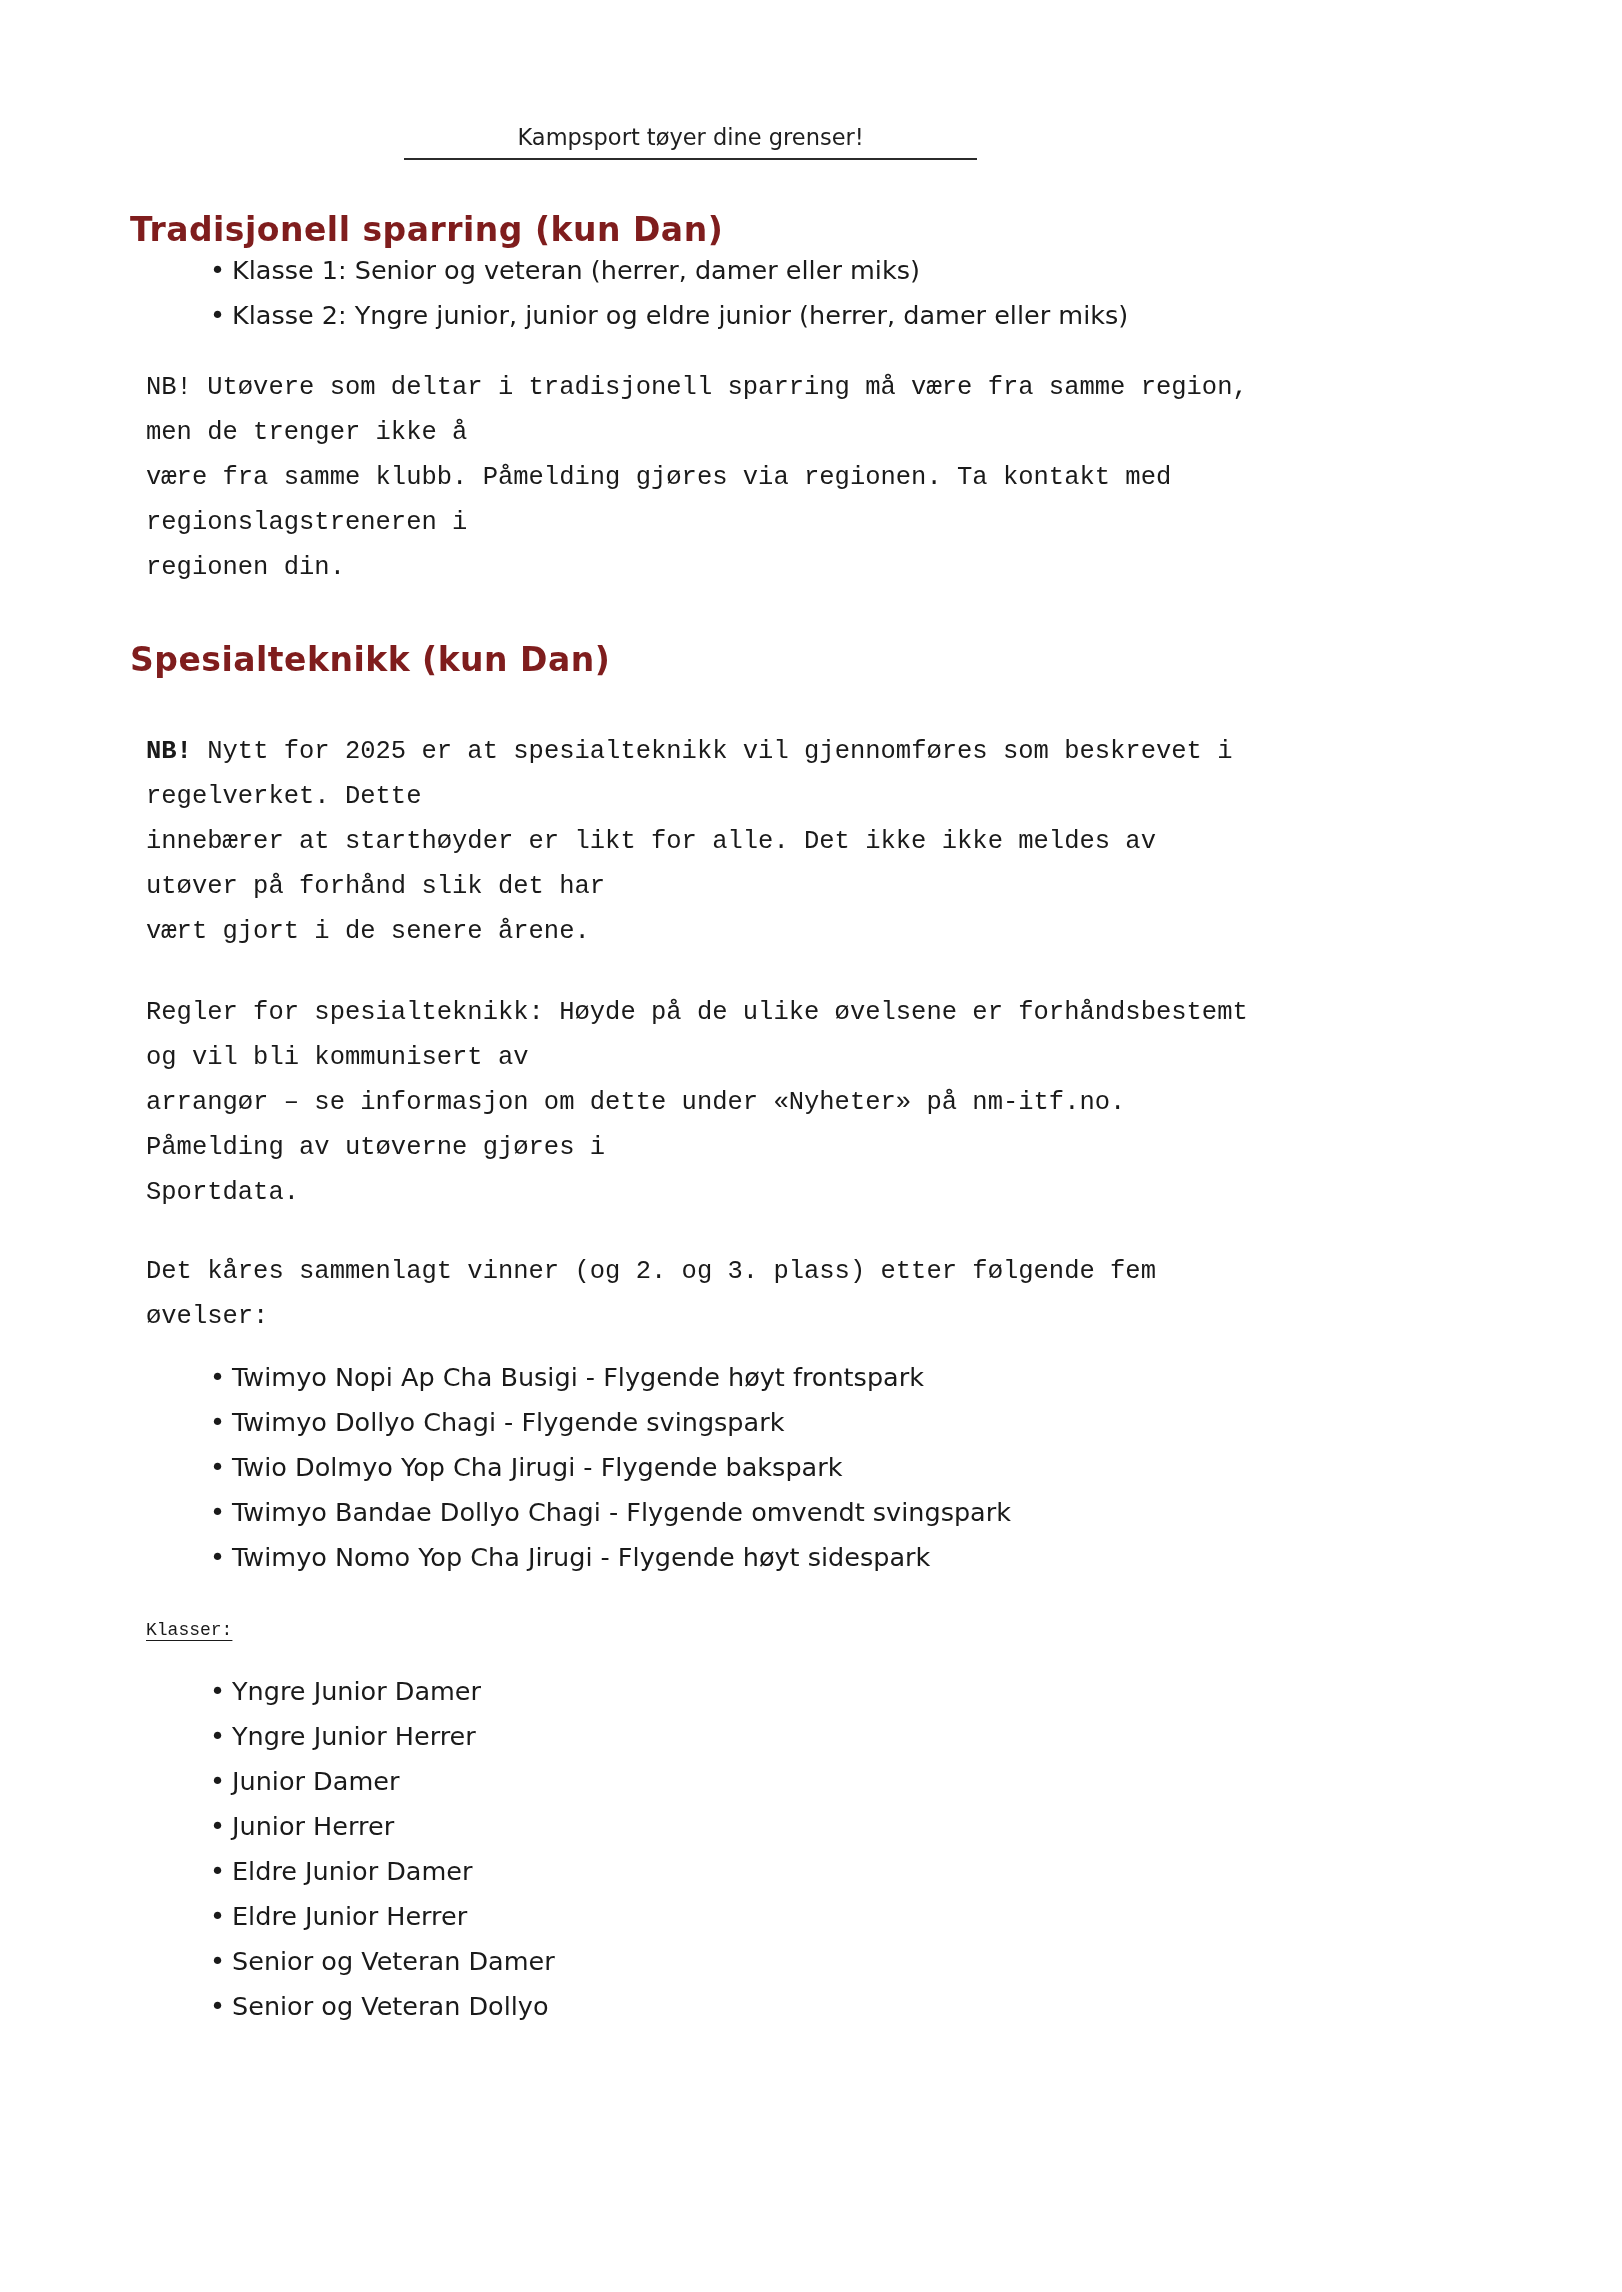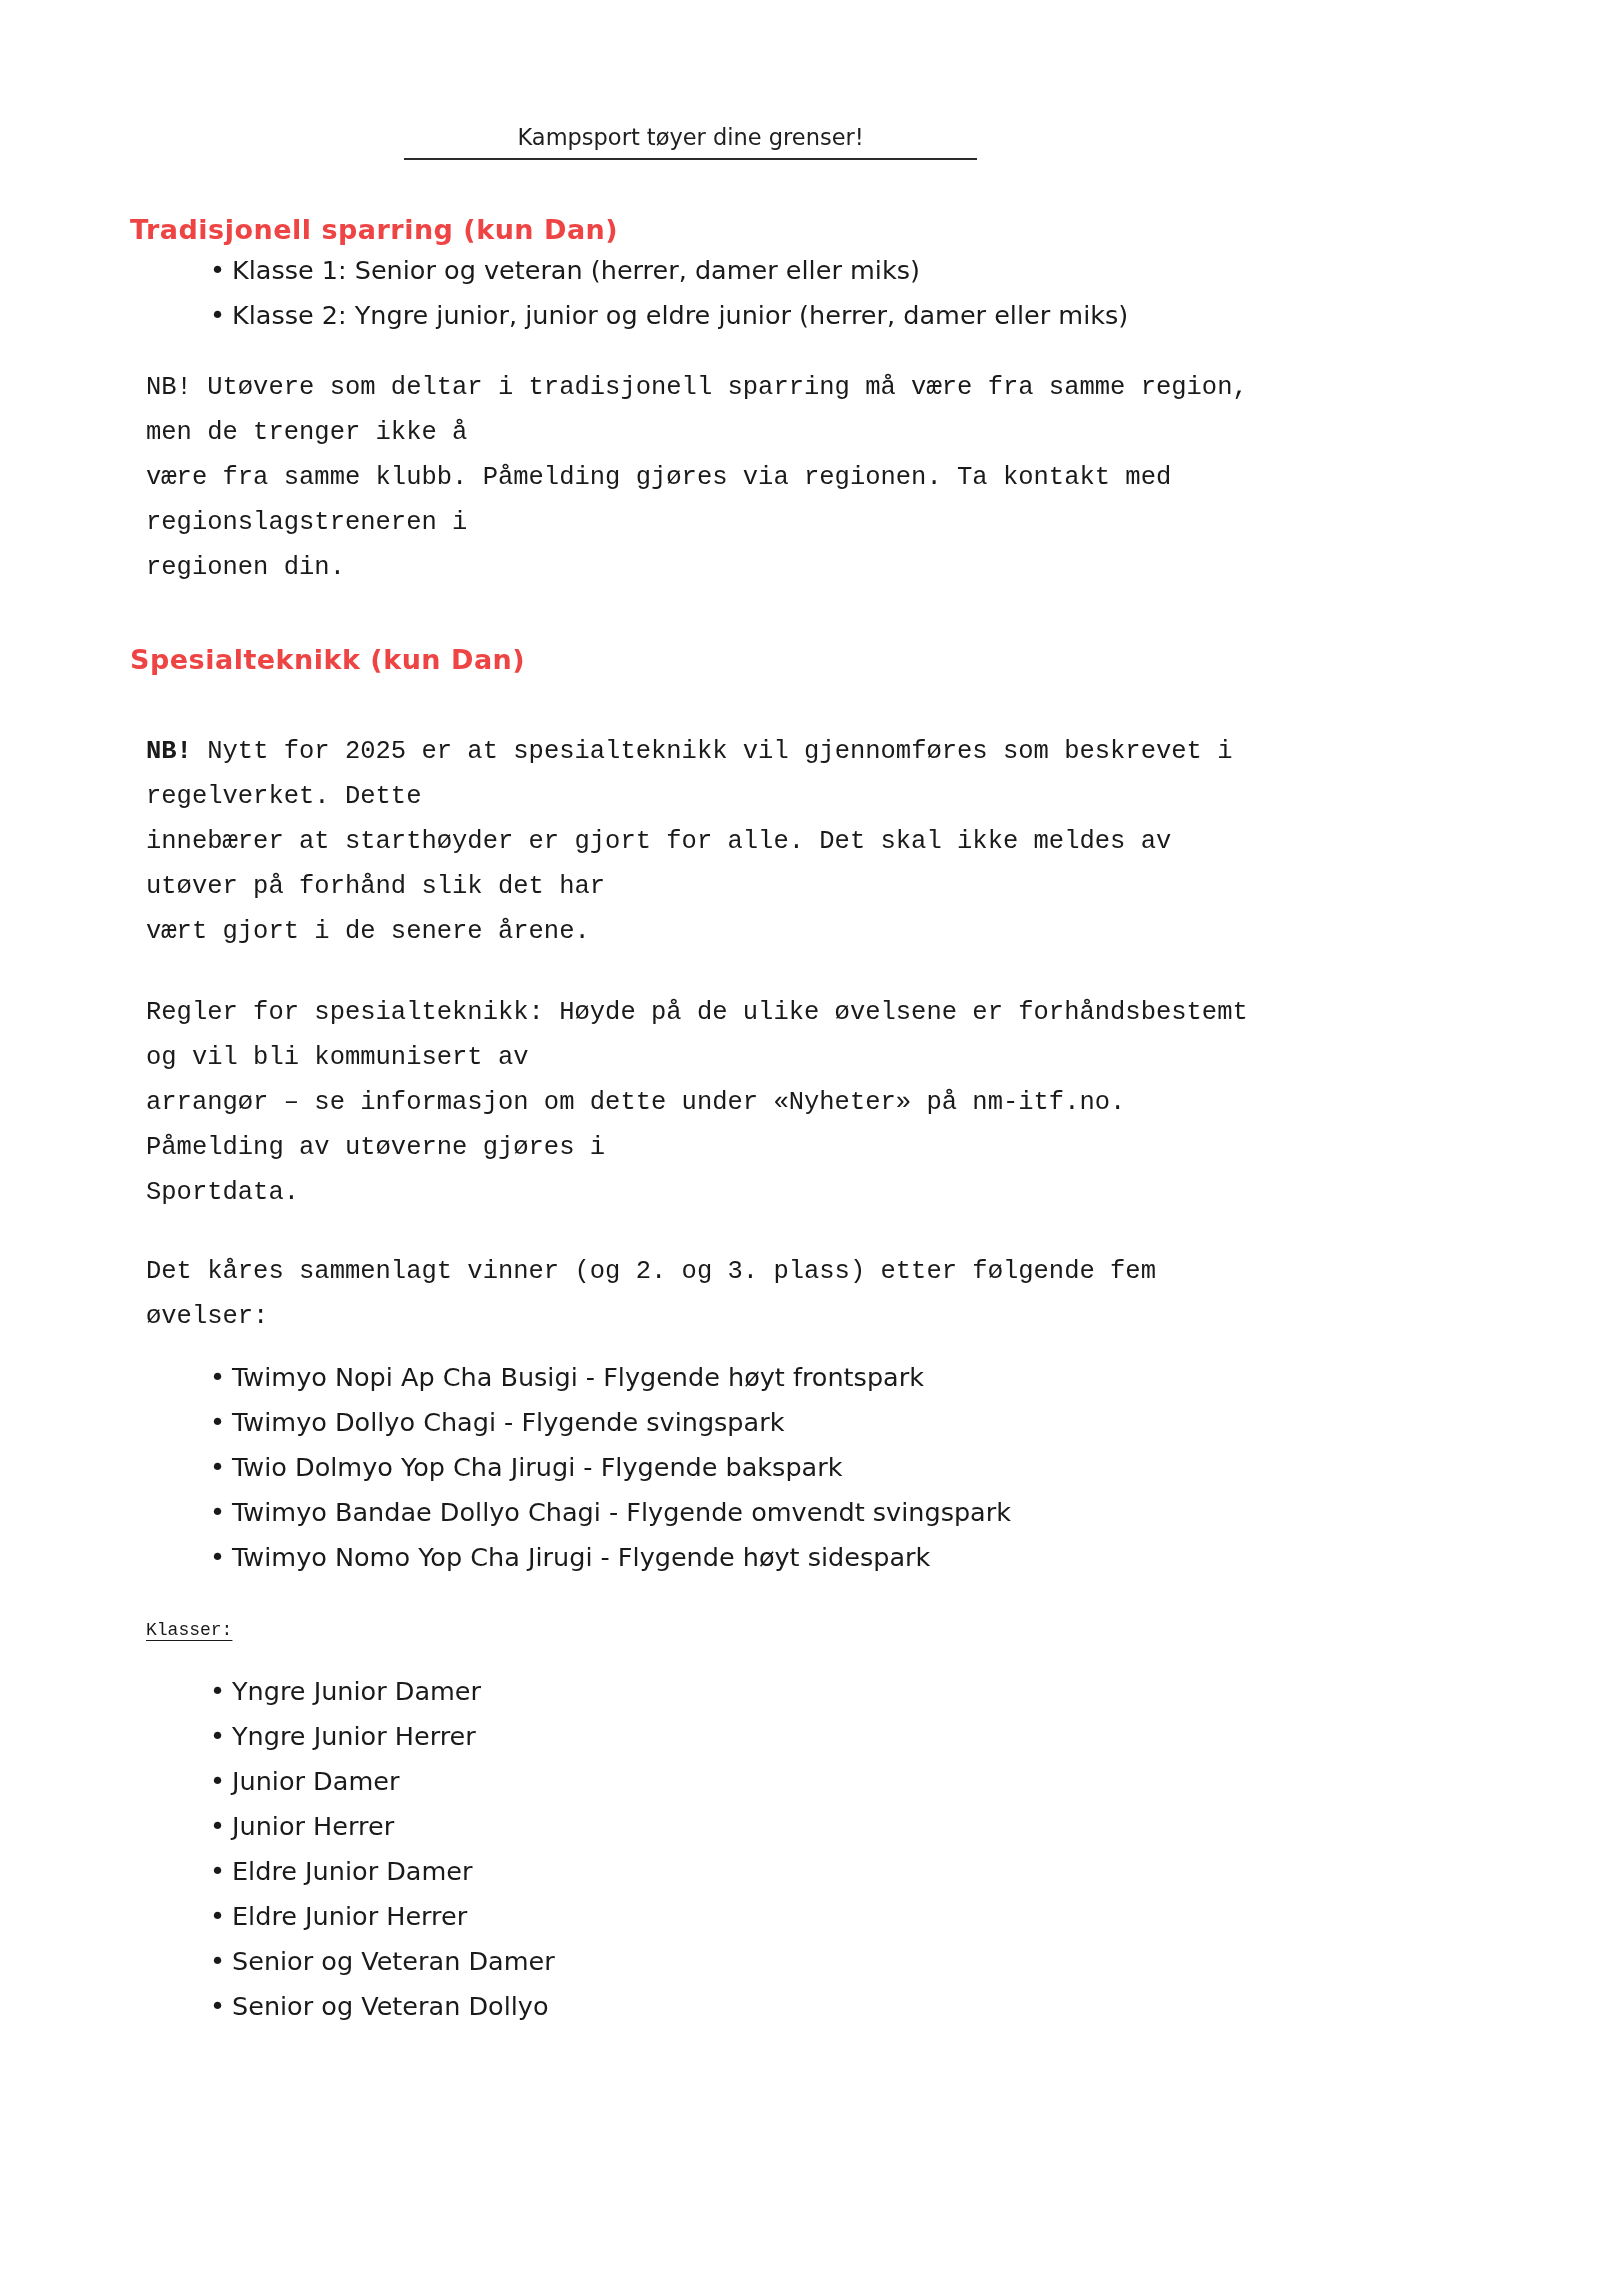--- a/index.html
+++ b/index.html
@@ -20,25 +20,25 @@
     display: inline-block;
     width: 573px;
     border-bottom: 2px solid #2b2b2b;
     padding-bottom: 5.9px;
     font-size: 22.5px;
     line-height: 29px;
     color: #1f1f1f;
   }
   h1 {
     margin: 51px 0 0 0;
-    font-size: 27px;
+    font-size: 33px;
     line-height: 37px;
     font-weight: bold;
     letter-spacing: 0.5px;
-    color: #ef4444;
+    color: #7f1d1d;
   }
   p { margin: 16px; font-size: 25.5px; line-height: 45px; font-family: Liberation Mono, monospace; }
   .pline { display: block; }
   .mt-note1 { margin-top: 27.4px; }
   .mt-nb    { margin-top: 51px; }
   .mt-rules { margin-top: 36px; }
   .mt-intro { margin-top: 34px; }
   ul.bullets {
     list-style: none;
     margin: 0; padding: 0;
@@ -84,21 +84,21 @@
   <p class="mt-note1">
     <span class="pline">NB! Utøvere som deltar i tradisjonell sparring må være fra samme region, men de trenger ikke å</span>
     <span class="pline">være fra samme klubb. Påmelding gjøres via regionen. Ta kontakt med regionslagstreneren i</span>
     <span class="pline">regionen din.</span>
   </p>
 
   <h1>Spesialteknikk (kun Dan)</h1>
 
   <p class="mt-nb">
     <span class="pline"><strong>NB!</strong><span> Nytt for 2025 er at spesialteknikk vil gjennomføres som beskrevet i regelverket. Dette</span></span>
-    <span class="pline">innebærer at starthøyder er gjort for alle. Det skal ikke meldes av utøver på forhånd slik det har</span>
+    <span class="pline">innebærer at starthøyder er likt for alle. Det ikke ikke meldes av utøver på forhånd slik det har</span>
     <span class="pline">vært gjort i de senere årene.</span>
   </p>
 
   <p class="mt-rules">
     <span class="pline">Regler for spesialteknikk: Høyde på de ulike øvelsene er forhåndsbestemt og vil bli kommunisert av</span>
     <span class="pline">arrangør – se informasjon om dette under «Nyheter» på nm-itf.no. Påmelding av utøverne gjøres i</span>
     <span class="pline">Sportdata.</span>
   </p>
 
   <p class="mt-intro">Det kåres sammenlagt vinner (og 2. og 3. plass) etter følgende fem øvelser:</p>

